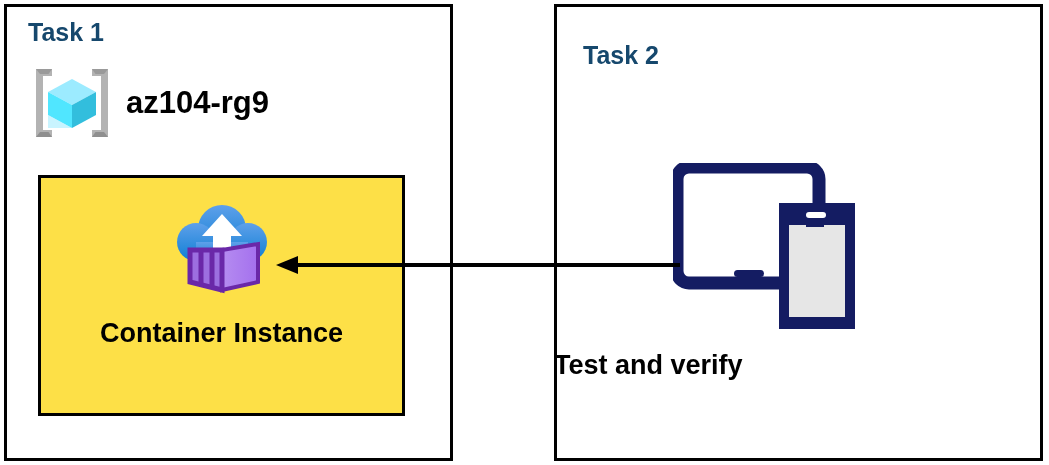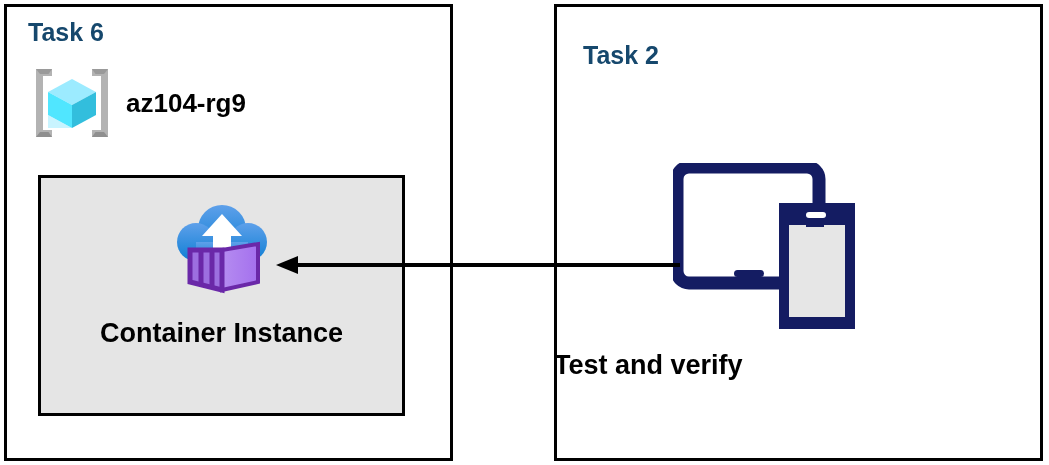--- a/index.html
+++ b/index.html
@@ -53,34 +53,34 @@
   #rg-row {
     position: absolute;
     left: 32px;
     top: 63px;
     display: flex;
     align-items: center;
     gap: 14px;
   }
   #rg-icon { width: 80px; height: 80px; display: block; }
   #rg-label {
-    font-size: 26px;
+    font-size: 31px;
     font-weight: bold;
     color: #000000;
     white-space: nowrap;
   }
 
   
   #ci-box {
     position: absolute;
     left: 38px;
     top: 175px;
     width: 367px;
     height: 241px;
-    background: #e5e5e5;
+    background: #fde047;
     border: 3px solid #000000;
     box-sizing: border-box;
   }
   #ci-icon {
     position: absolute;
     left: 50%;
     top: 20px;
     transform: translateX(-50%);
     width: 104px;
     height: 100px;
@@ -129,21 +129,21 @@
     pointer-events: none;
   }
 </style>
 </head>
 <body>
 
 <div id="canvas">
 
   <div class="panel" id="panel-task1"></div>
 
-  <div class="panel-title" id="title-task1">Task 6</div>
+  <div class="panel-title" id="title-task1">Task 1</div>
 
   <div id="rg-row">
     <svg id="rg-icon" viewBox="0 0 80 80">
 
       <polygon points="4,6 20,6 20,13 11,13 11,67 20,67 20,74 4,74" fill="#B3B3B3"></polygon>
       <polygon points="4,6 20,6 16.5,11 8,11" fill="#9A9A9A"></polygon>
       <polygon points="4,74 20,74 16.5,69 8,69" fill="#8F8F8F"></polygon>
 
       <polygon points="76,6 60,6 60,13 69,13 69,67 60,67 60,74 76,74" fill="#B3B3B3"></polygon>
       <polygon points="76,6 60,6 63.5,11 72,11" fill="#9A9A9A"></polygon>

